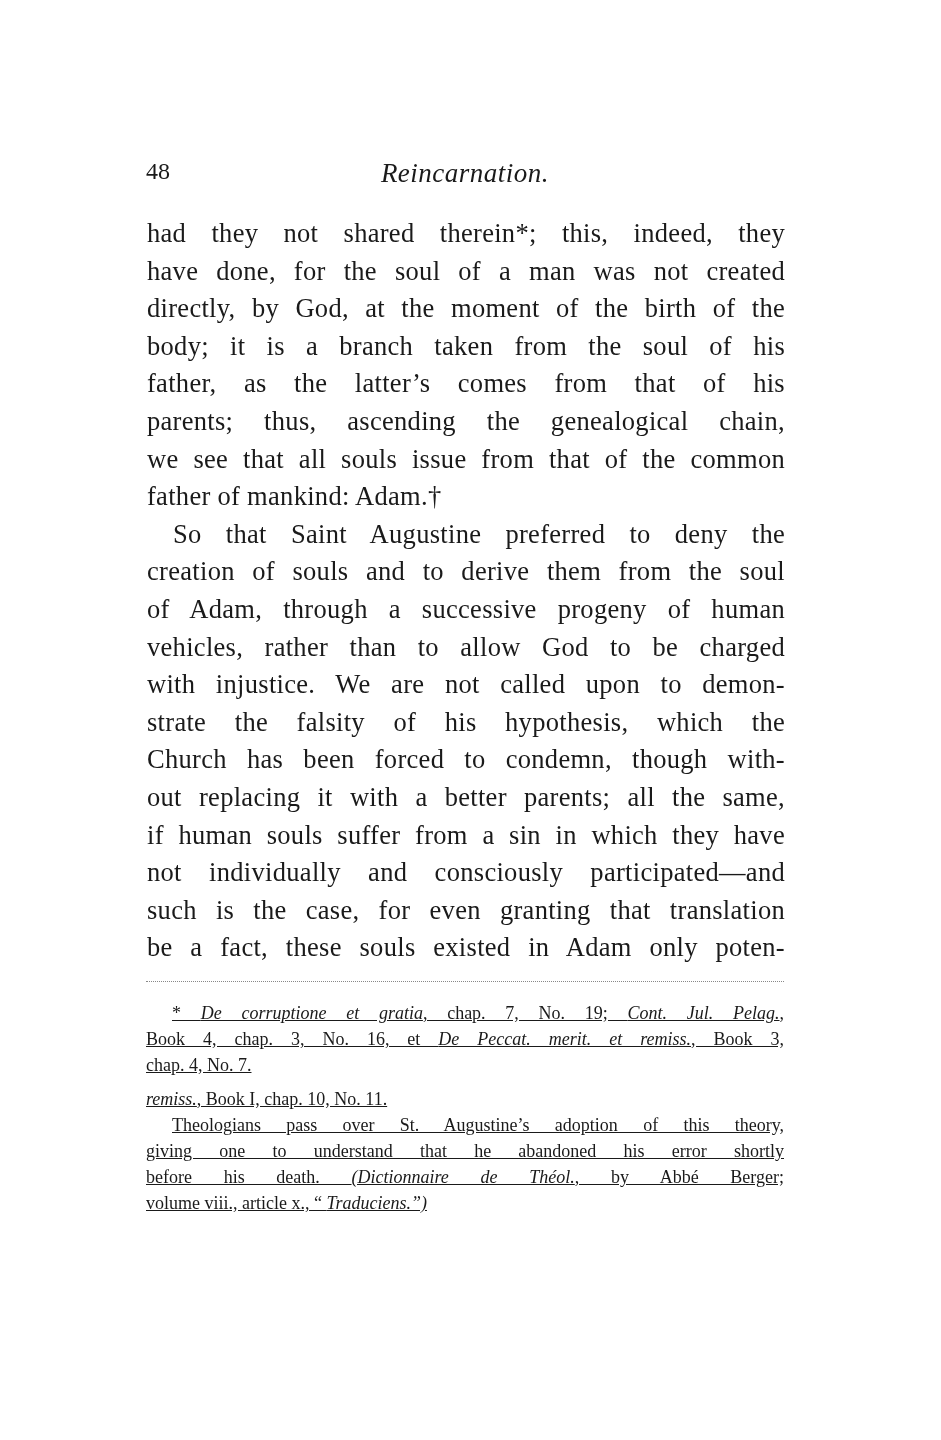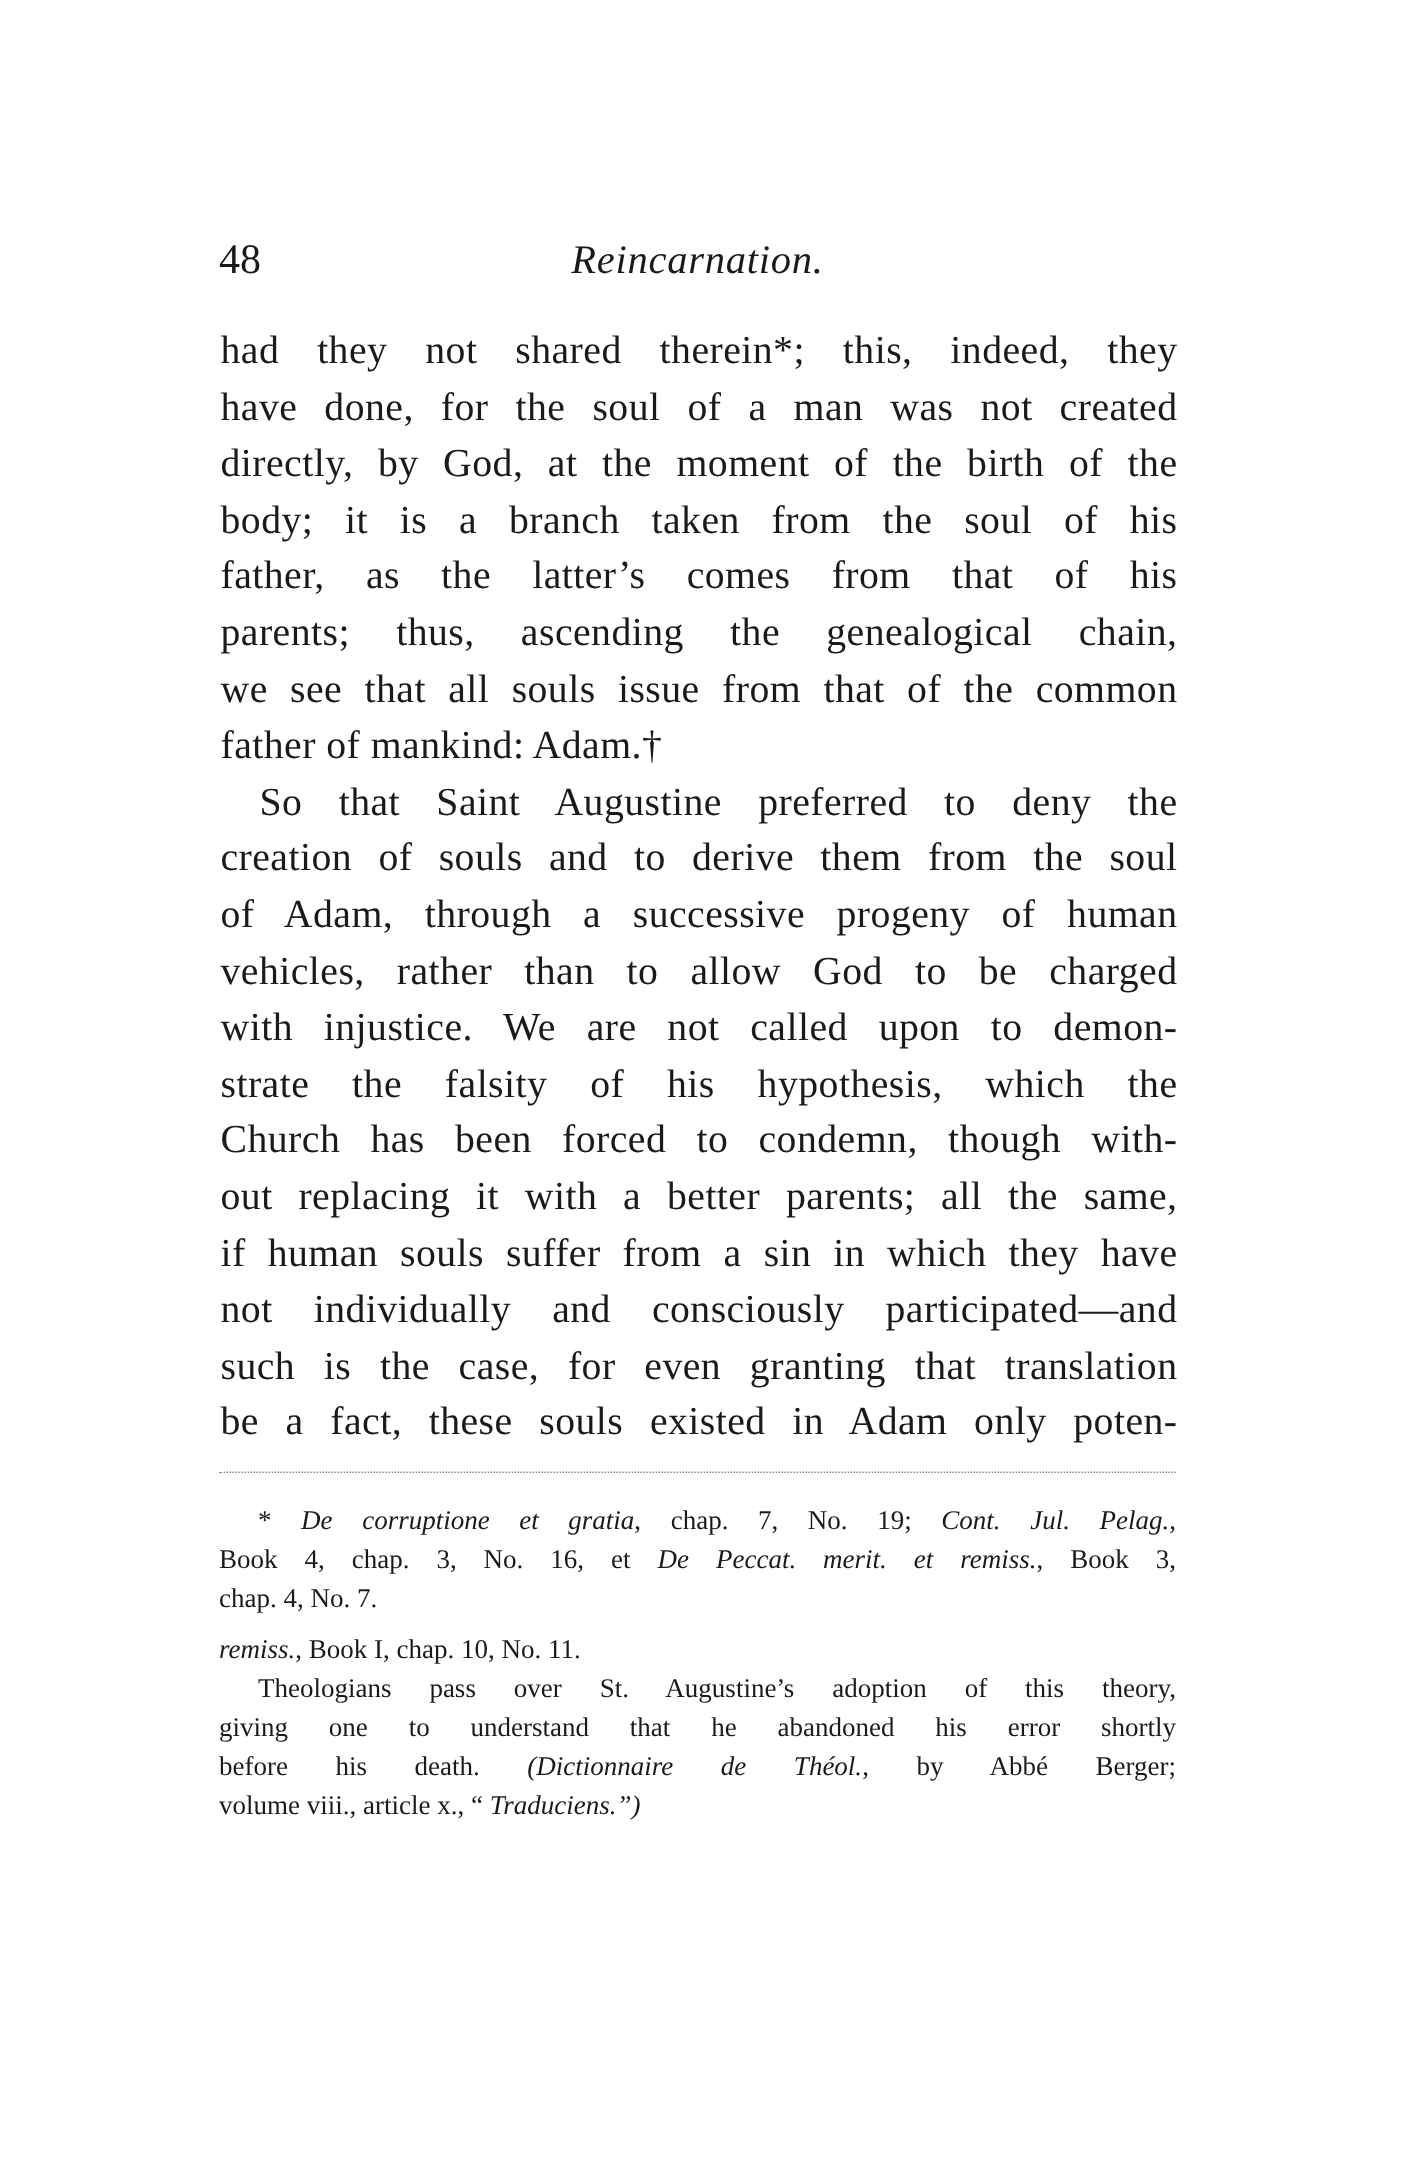--- a/index.html
+++ b/index.html
@@ -1,29 +1,29 @@
 <!DOCTYPE html>
 <html><head>
 <meta charset="utf-8">
 <style>
   html, body { margin: 0; padding: 0; background: #ffffff; }
   body { width: 941px; height: 1440px; position: relative; overflow: hidden;
          font-family: "Liberation Serif", "DejaVu Serif", serif; color: #1a1a1a; }
   .page { position: absolute; left: 146px; top: 0; width: 638px; }
   .header { position: absolute; top: 158px; left: 0; width: 638px; height: 40px; }
-  .page-number { position: absolute; left: 0; top: 0; font-size: 28px; }
+  .page-number { position: absolute; left: 0; top: 0; font-size: 24px; }
   .running-title { position: absolute; left: 0; width: 638px; text-align: center; top: 0;
                    font-size: 27px; font-style: italic; letter-spacing: 0.5px; }
   .body-text { position: absolute; top: 215px; left: 1px; width: 638px; }
   .line { height: 37.6px; line-height: 37.6px; font-size: 26.5px; white-space: nowrap;
           text-align: justify; text-align-last: justify; letter-spacing: 0.3px; }
   .line.last { text-align-last: left; }
   .rule { position: absolute; top: 981px; left: 0; width: 638px; height: 0;
           border-top: 1px dotted #888; }
-  .footnotes { position: absolute; top: 1000px; left: 0; width: 638px; }
+  .footnotes { position: absolute; top: 1000px; left: 0; width: 638px; text-decoration: underline; }
   .fn-line { height: 26px; line-height: 26px; font-size: 18px; white-space: nowrap;
              text-align: justify; text-align-last: justify; }
   .fn-line.last { text-align-last: left; }
   .fn-gap { height: 8px; }
   .it { font-style: italic; }
 </style>
 </head>
 <body>
 
 <div class="page">

